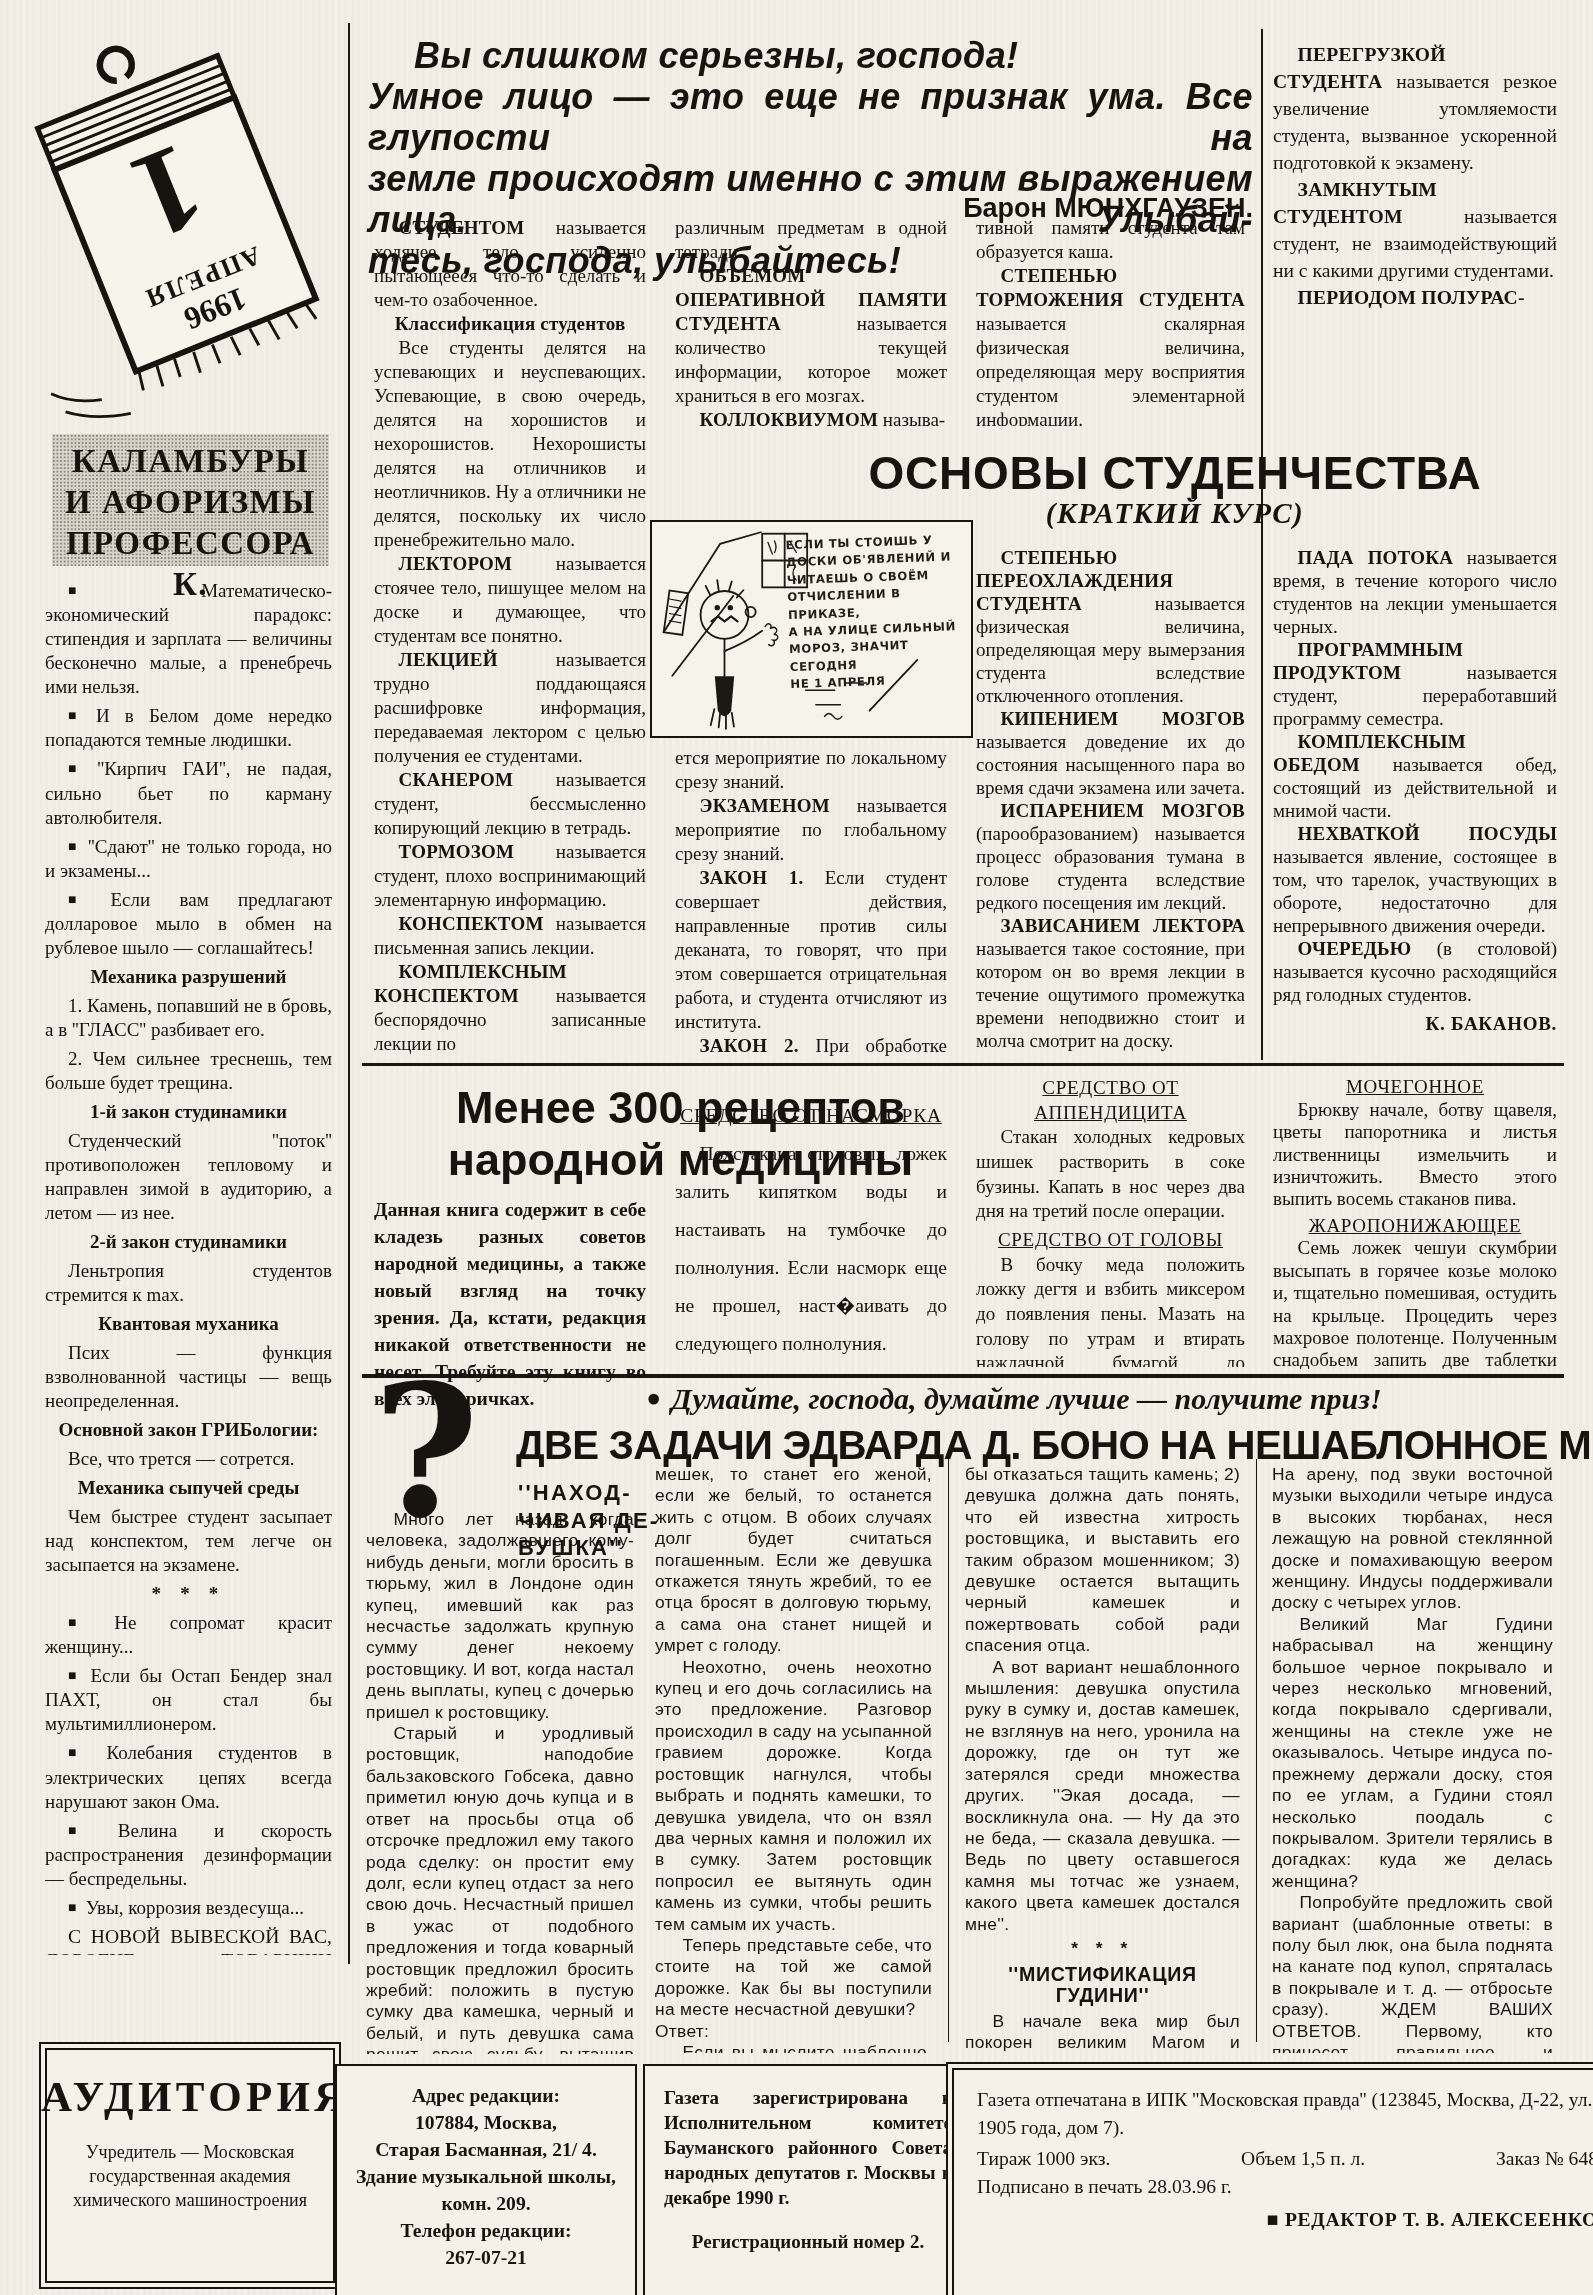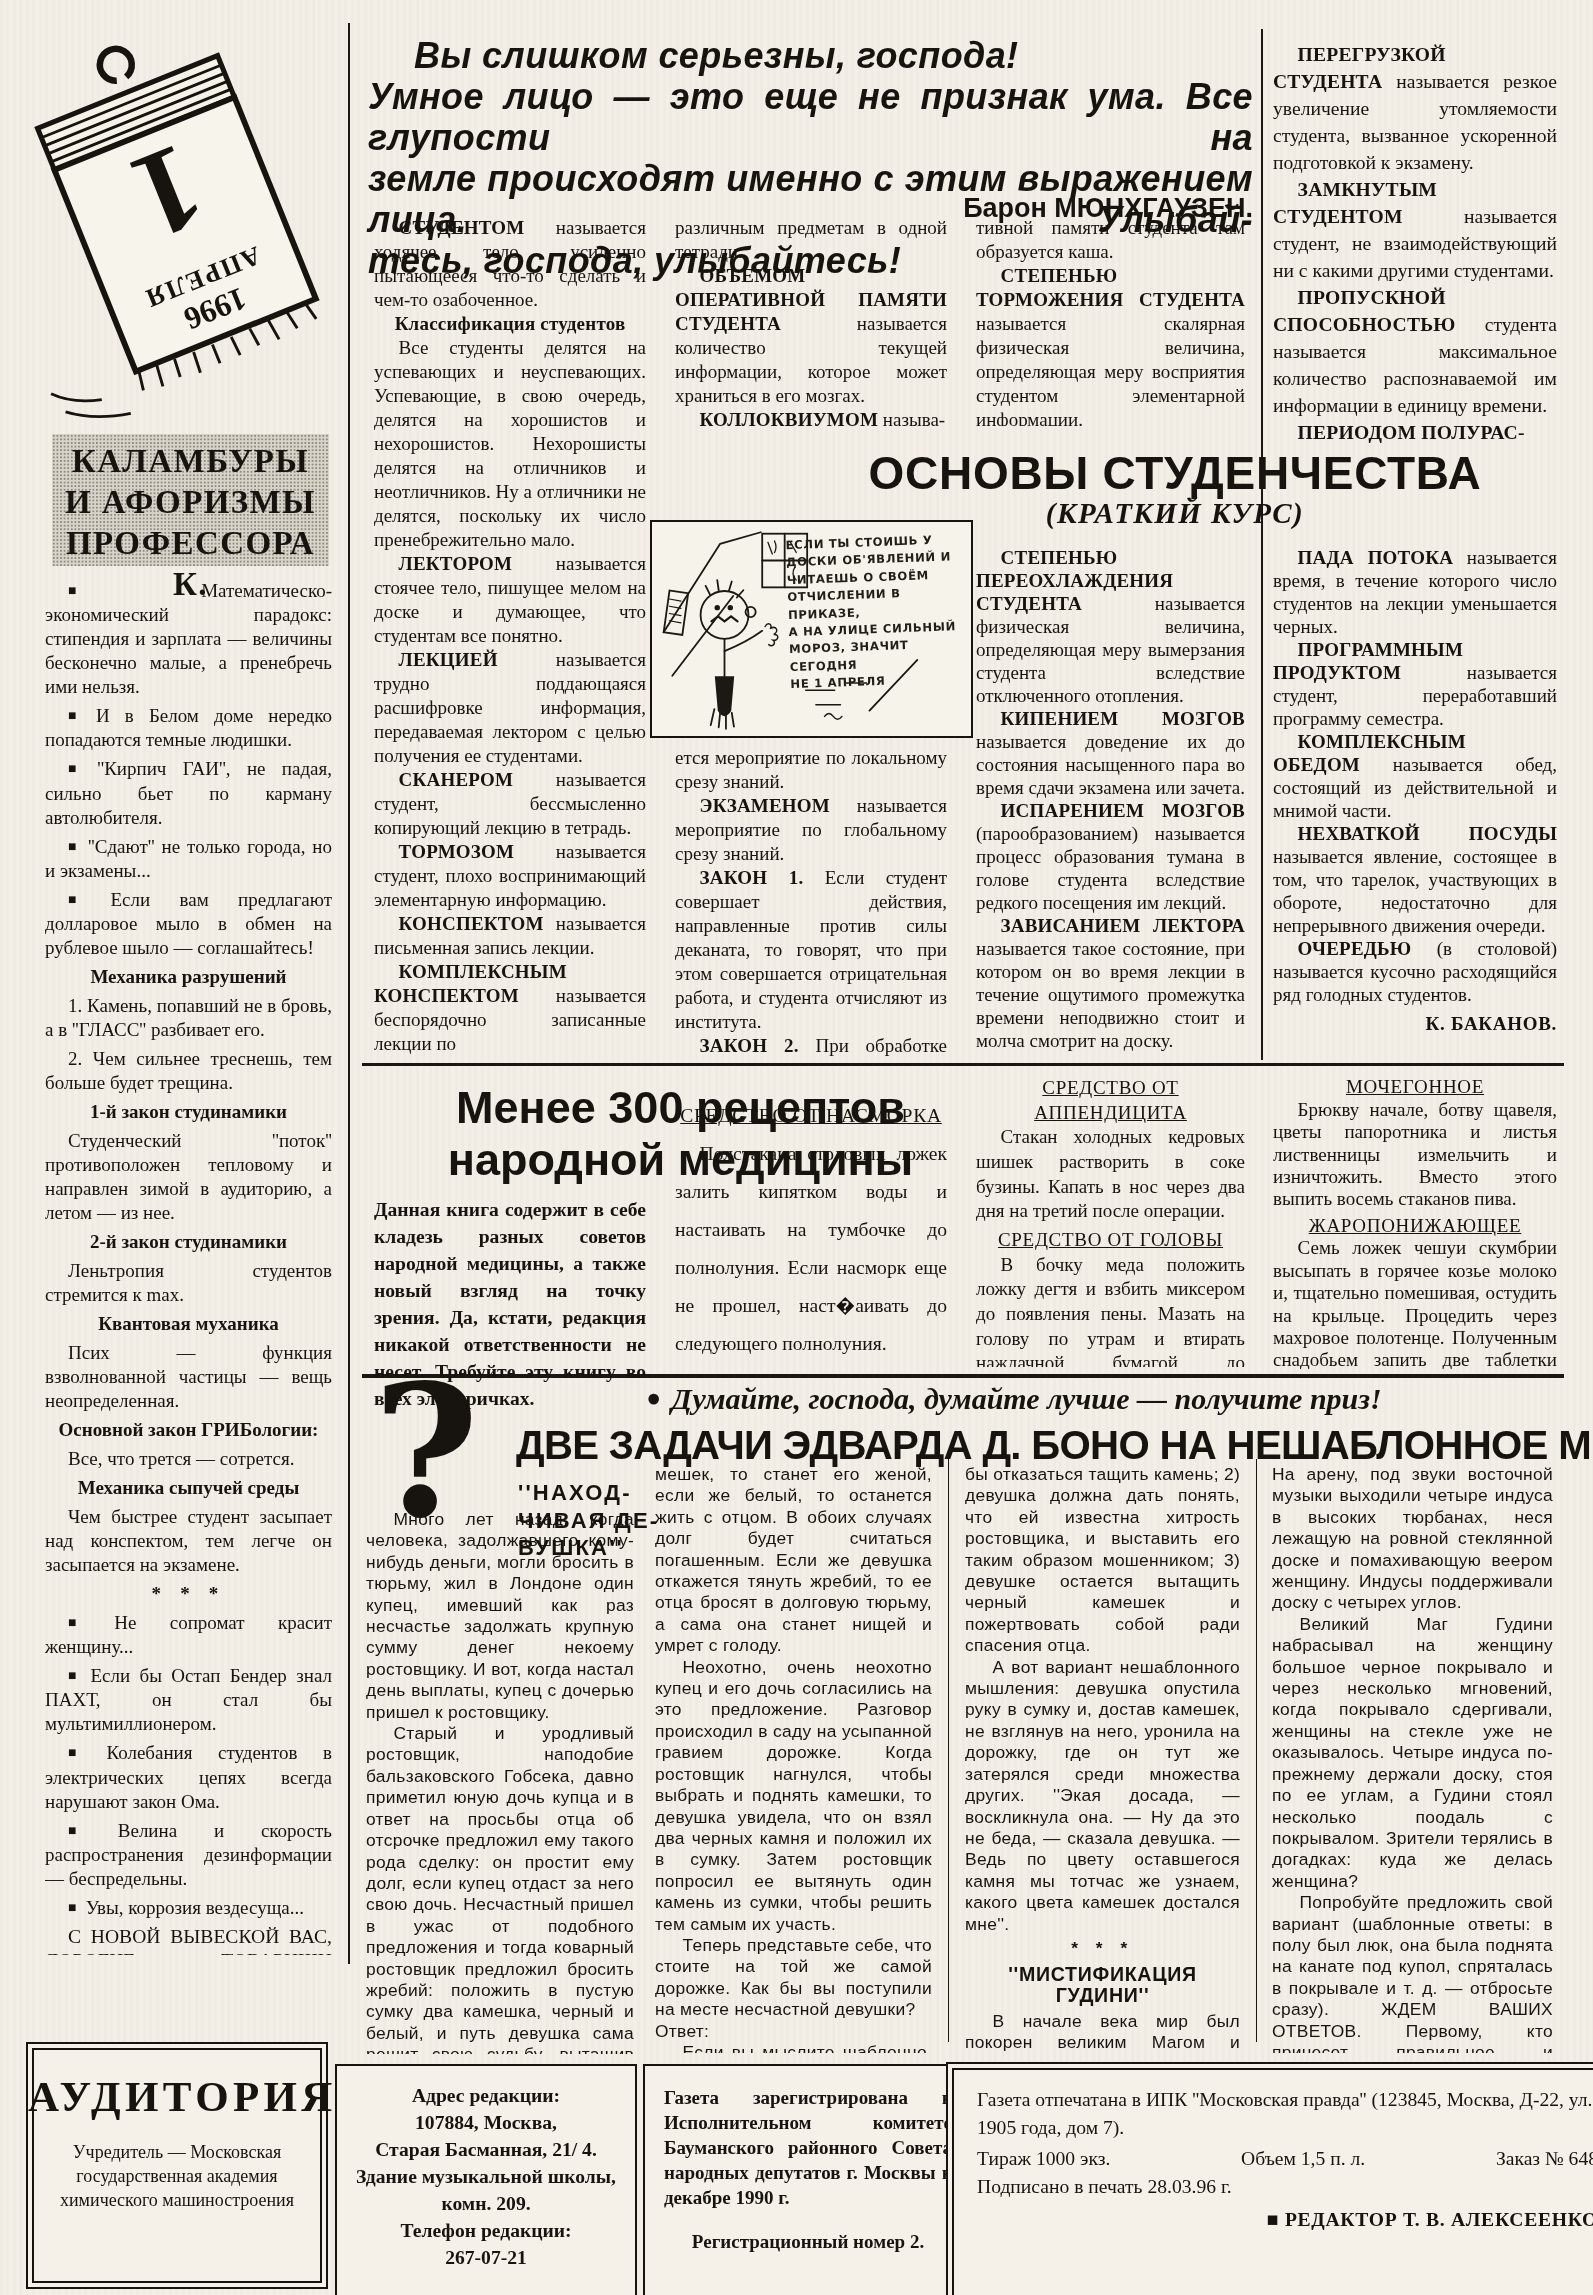--- a/index.html
+++ b/index.html
@@ -124,21 +124,20 @@
       <div class="qline j">Умное лицо — это еще не признак ума. Все глупости на</div>
       <div class="qline j">земле происходят именно с этим выражением лица. Улыбай-</div>
       <div class="qline">тесь, господа, улыбайтесь!</div>
     </div>
   <div class="abs attribution" style="left:368px;top:193px;width:885px">Барон МЮНХГАУЗЕН.</div>
 
   <div class="abs serifcol trcol" style="left:1273px;top:41px;width:284px;height:403px">
 
   <p class="para"><b class="term">ПЕРЕГРУЗКОЙ СТУДЕНТА</b> <span>называется резкое увеличение утомляемости студента, вызванное ускоренной подготовкой к экзамену.</span></p>
       <p class="para"><b class="term">ЗАМКНУТЫМ СТУДЕНТОМ</b> <span>называется студент, не взаимодействующий ни с какими другими студентами.</span></p>
-      <p class="para"><b class="term">ПРОПУСКНОЙ СПОСОБНОСТЬЮ</b> <span>студента называется максимальное количество распознаваемой им информации в единицу времени.</span></p>
       <p class="para"><b class="term">ПЕРИОДОМ ПОЛУРАС-</b> </p>
     </div>
 
   <div class="abs sb-head" style="left:52px;top:434px;width:277px;height:125px">
     <div>КАЛАМБУРЫ</div>
     <div>И АФОРИЗМЫ</div>
     <div>ПРОФЕССОРА К.</div>
   </div>
   <div class="abs sbcol" style="left:45px;top:579px;width:287px;height:1376px">
 
@@ -312,21 +311,21 @@
       <p class="para bhead"><span>''МИСТИФИКАЦИЯ ГУДИНИ''</span></p>
       <p class="para"><span>В начале века мир был покорен великим Магом и Чародеем, королем карт, наручников и освобождений из любых закрытых пространств — американцем Гарри Гудини. Вот как выглядело одно из его представлений.</span></p>
     </div>
   <div class="abs sanscol" style="left:1272px;top:1464px;width:281px;height:589px">
 
   <p class="para noind"><span>На арену, под звуки восточной музыки выходили четыре индуса в высоких тюрбанах, неся лежащую на ровной стеклянной доске и помахивающую веером женщину. Индусы поддерживали доску с четырех углов.</span></p>
       <p class="para"><span>Великий Маг Гудини набрасывал на женщину большое черное покрывало и через несколько мгновений, когда покрывало сдергивали, женщины на стекле уже не оказывалось. Четыре индуса по-прежнему держали доску, стоя по ее углам, а Гудини стоял несколько поодаль с покрывалом. Зрители терялись в догадках: куда же делась женщина?</span></p>
       <p class="para"><span>Попробуйте предложить свой вариант (шаблонные ответы: в полу был люк, она была поднята на канате под купол, спряталась в покрывале и т. д. — отбросьте сразу). ЖДЕМ ВАШИХ ОТВЕТОВ. Первому, кто принесет правильное и оригинальное решение, редакция газеты совместно с профкомом студентов вручит оригинальный приз.</span></p>
     </div>
 
-  <div class="abs fbox double" style="left:26px;top:2042px;width:298px;height:243px">
+  <div class="abs fbox double" style="left:39px;top:2042px;width:298px;height:243px">
     <div class="fb1-title">АУДИТОРИЯ</div>
     <div class="fb1-text">Учредитель — Московская государственная академия химического машиностроения</div>
   </div>
   <div class="abs fbox fb2" style="left:335px;top:2064px;width:298px;height:222px">
 
   <div>Адрес редакции:</div>
       <div>107884, Москва,</div>
       <div>Старая Басманная, 21/ 4.</div>
       <div>Здание музыкальной школы,</div>
       <div>комн. 209.</div>

